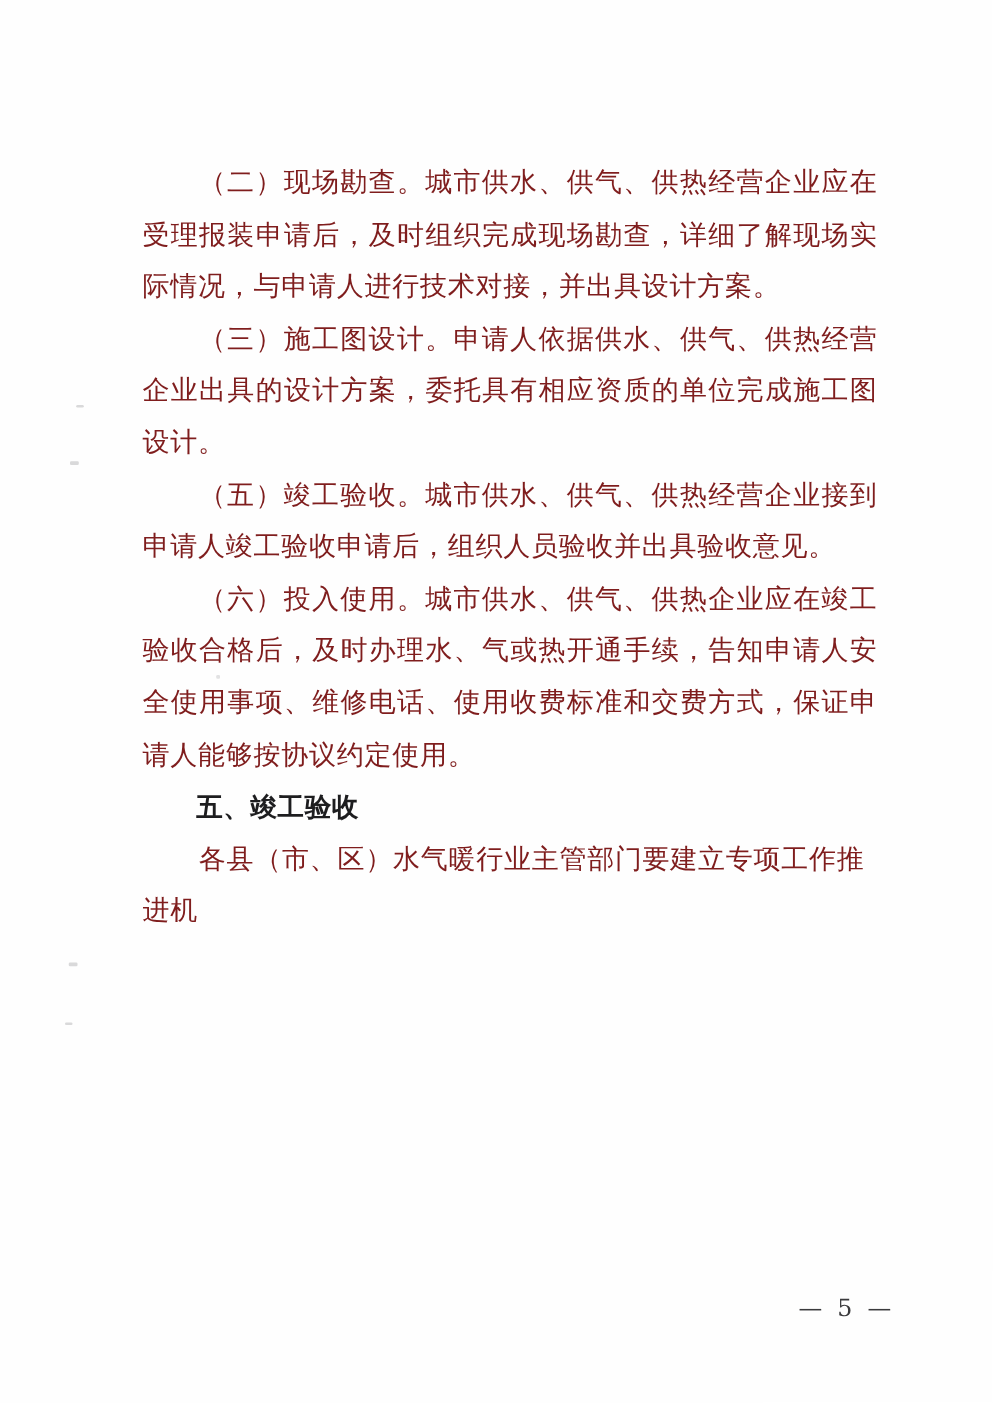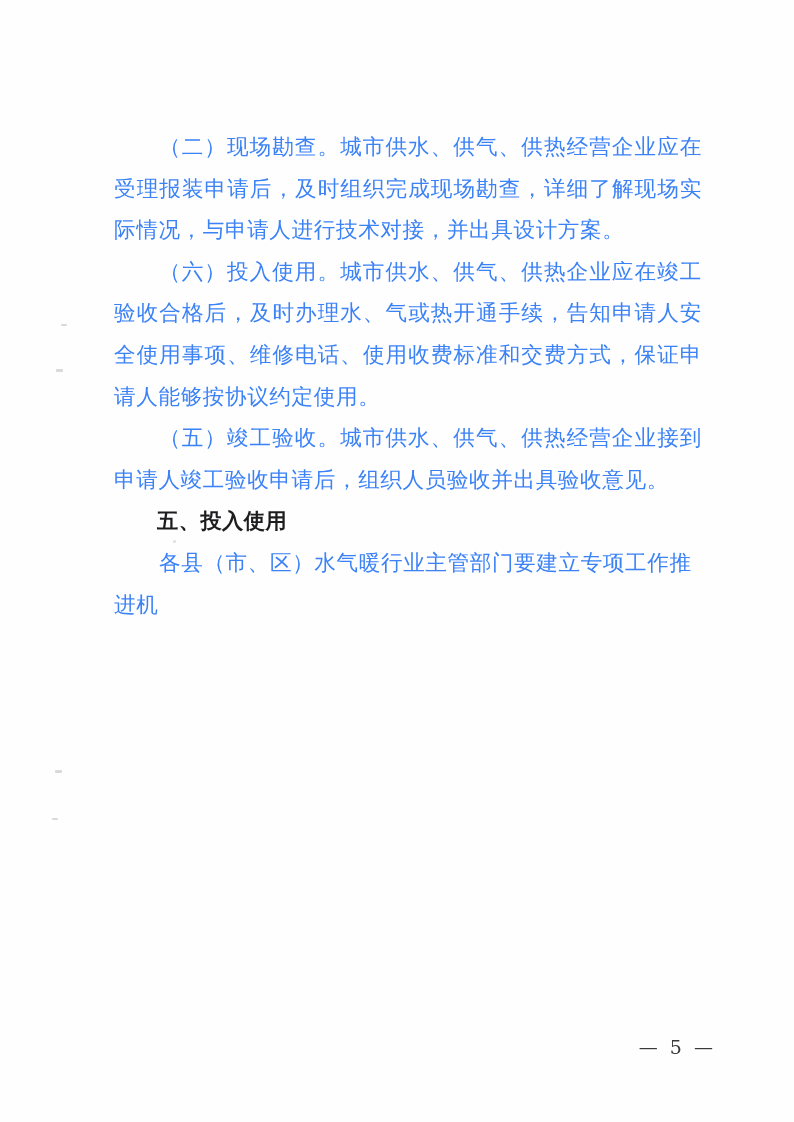--- a/index.html
+++ b/index.html
@@ -24,21 +24,21 @@
   
   #doc-body {
     position: absolute;
     left: 114px;
     top: 126px;
     width: 588px;
   }
 
   .para {
     margin: 0 0 0 0;
-    color: #3b82f6;
+    color: #7f1d1d;
     font-family: "DejaVu Serif", "Liberation Serif", serif;
     font-size: 21.6px;
     line-height: 41.6px;
     letter-spacing: 0.6px;
     text-align: justify;
     text-justify: inter-character;
     text-indent: 45px;
     font-weight: 400;
   }
 
@@ -85,27 +85,28 @@
 </style>
 </head>
 <body>
 
 <div id="page">
 
   <div id="doc-body">
 
     <p class="para">（二）现场勘查。城市供水、供气、供热经营企业应在受理报装申请后，及时组织完成现场勘查，详细了解现场实际情况，与申请人进行技术对接，并出具设计方案。</p>
 
+    <p class="para">（三）施工图设计。申请人依据供水、供气、供热经营企业出具的设计方案，委托具有相应资质的单位完成施工图设计。</p>
 
+
+    <p class="para">（五）竣工验收。城市供水、供气、供热经营企业接到申请人竣工验收申请后，组织人员验收并出具验收意见。</p>
 
     <p class="para">（六）投入使用。城市供水、供气、供热企业应在竣工验收合格后，及时办理水、气或热开通手续，告知申请人安全使用事项、维修电话、使用收费标准和交费方式，保证申请人能够按协议约定使用。</p>
 
-    <p class="para">（五）竣工验收。城市供水、供气、供热经营企业接到申请人竣工验收申请后，组织人员验收并出具验收意见。</p>
-
-    <h2 class="heading">五、投入使用</h2>
+    <h2 class="heading">五、竣工验收</h2>
 
 
     <p class="para">各县（市、区）水气暖行业主管部门要建立专项工作推进机</p>
 
   </div>
 
   <div id="page-number">— 5 —</div>
 
   <span class="speck s1"></span>
   <span class="speck s2"></span>

